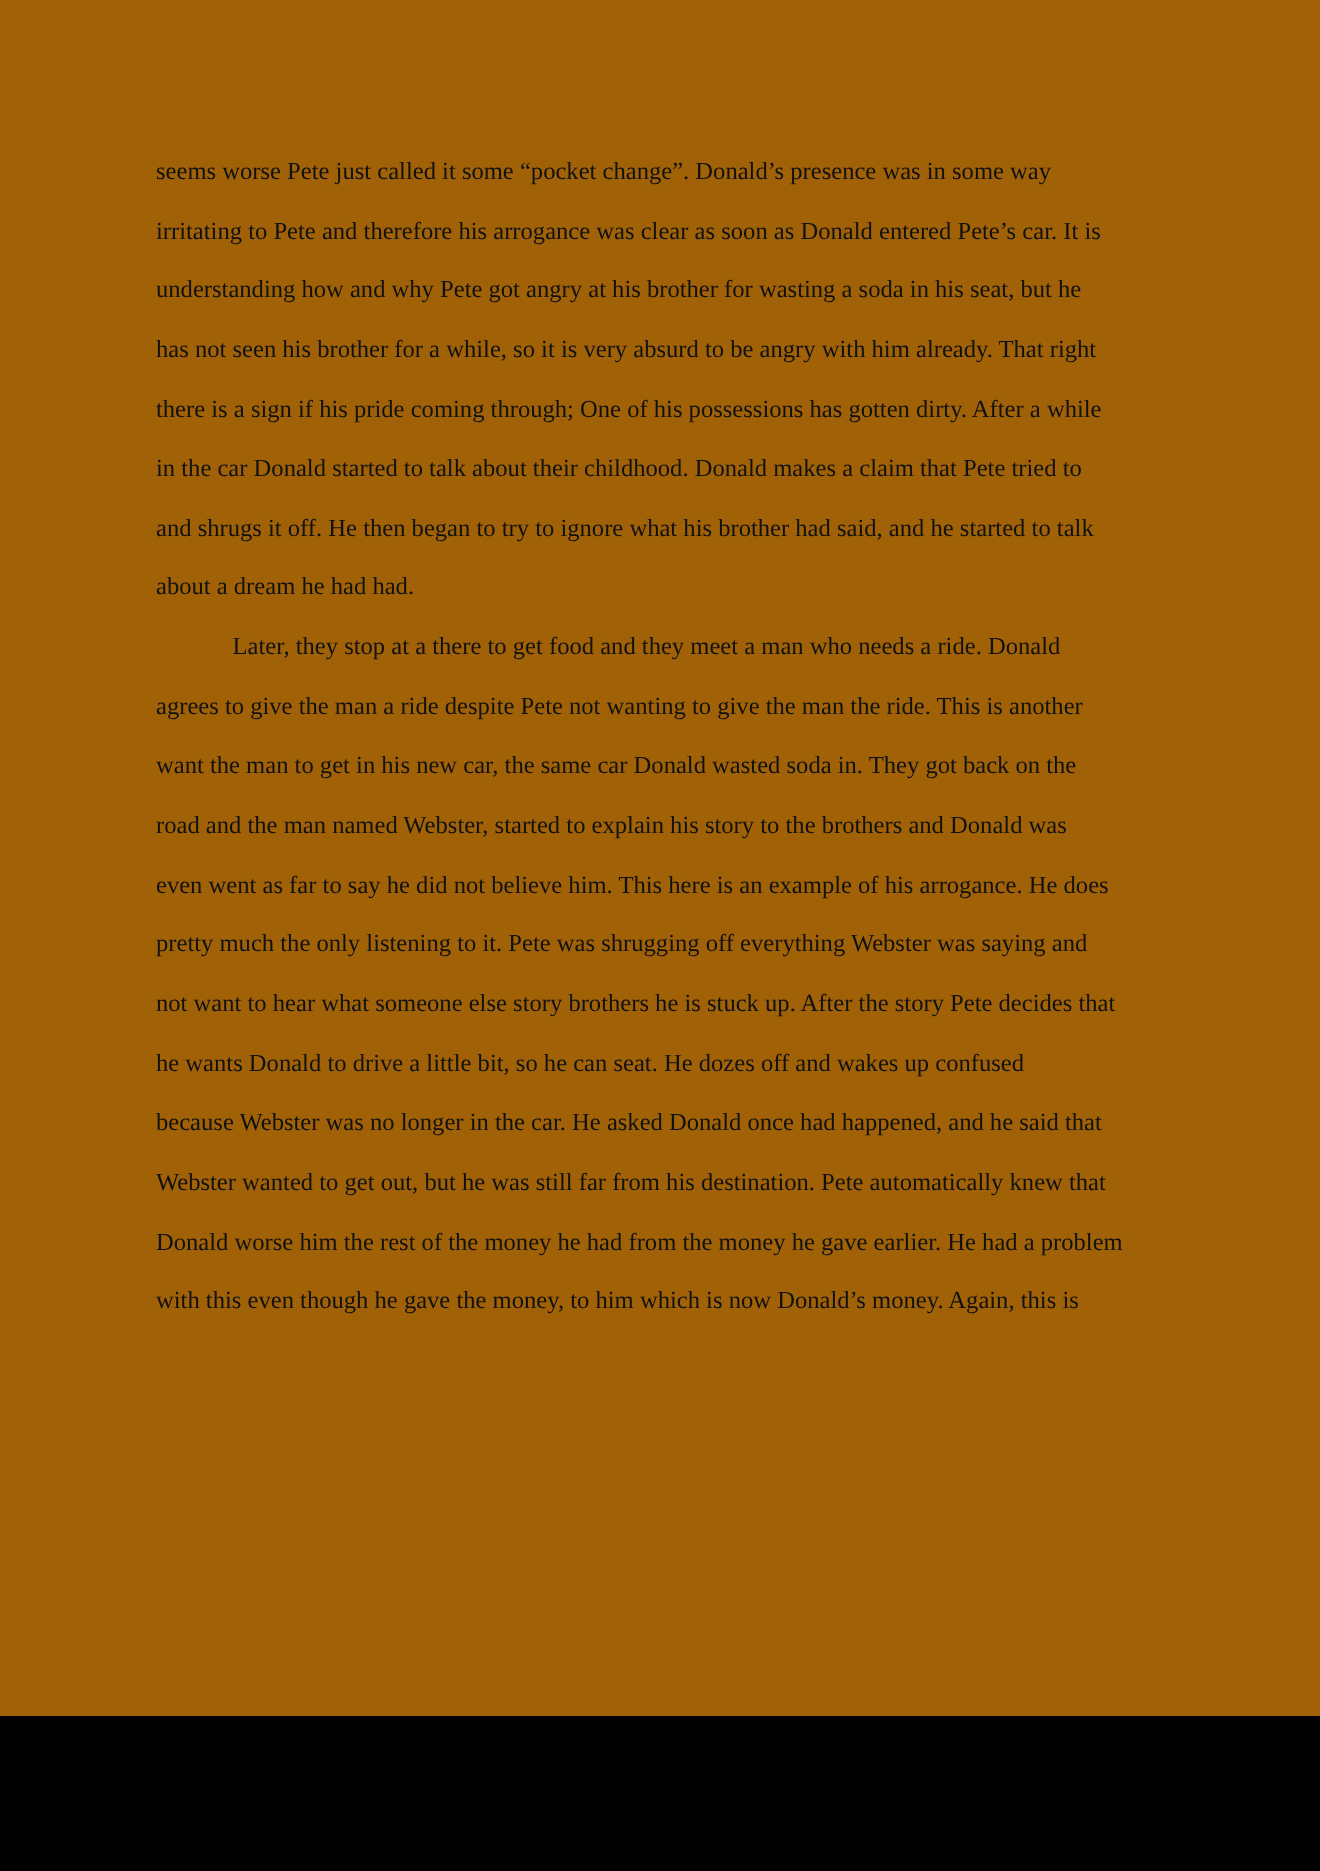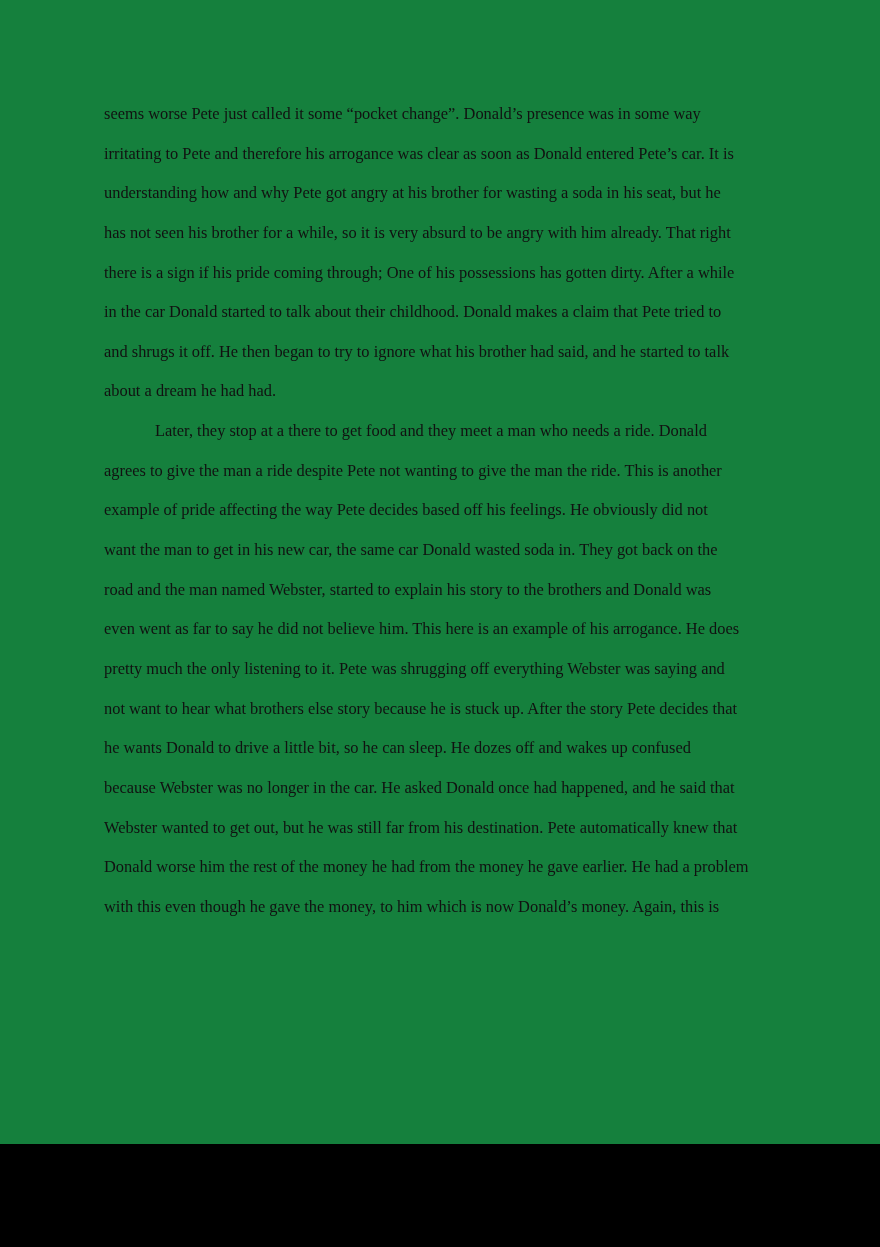--- a/index.html
+++ b/index.html
@@ -12,21 +12,21 @@
       height: 1247px;
       position: relative;
       overflow: hidden;
     }
     .page {
       position: absolute;
       left: 0;
       top: 0;
       width: 880px;
       height: 1144px;
-      background: #15803d;
+      background: #a16207;
     }
     .bottom-bar {
       position: absolute;
       left: 0;
       top: 1144px;
       width: 880px;
       height: 103px;
       background: #000000;
     }
     .text-body {
@@ -60,27 +60,26 @@
       <div class="line">has not seen his brother for a while, so it is very absurd to be angry with him already. That right</div>
       <div class="line">there is a sign if his pride coming through; One of his possessions has gotten dirty. After a while</div>
       <div class="line">in the car Donald started to talk about their childhood. Donald makes a claim that Pete tried to</div>
       <div class="line">and shrugs it off. He then began to try to ignore what his brother had said, and he started to talk</div>
       <div class="line">about a dream he had had.</div>
     </div>
 
     <div class="paragraph">
       <div class="line indent">Later, they stop at a there to get food and they meet a man who needs a ride. Donald</div>
       <div class="line">agrees to give the man a ride despite Pete not wanting to give the man the ride. This is another</div>
-      <div class="line">example of pride affecting the way Pete decides based off his feelings. He obviously did not</div>
       <div class="line">want the man to get in his new car, the same car Donald wasted soda in. They got back on the</div>
       <div class="line">road and the man named Webster, started to explain his story to the brothers and Donald was</div>
       <div class="line">even went as far to say he did not believe him. This here is an example of his arrogance. He does</div>
       <div class="line">pretty much the only listening to it. Pete was shrugging off everything Webster was saying and</div>
-      <div class="line">not want to hear what brothers else story because he is stuck up. After the story Pete decides that</div>
-      <div class="line">he wants Donald to drive a little bit, so he can sleep. He dozes off and wakes up confused</div>
+      <div class="line">not want to hear what someone else story brothers he is stuck up. After the story Pete decides that</div>
+      <div class="line">he wants Donald to drive a little bit, so he can seat. He dozes off and wakes up confused</div>
       <div class="line">because Webster was no longer in the car. He asked Donald once had happened, and he said that</div>
       <div class="line">Webster wanted to get out, but he was still far from his destination. Pete automatically knew that</div>
       <div class="line">Donald worse him the rest of the money he had from the money he gave earlier. He had a problem</div>
       <div class="line">with this even though he gave the money, to him which is now Donald’s money. Again, this is</div>
     </div>
 
   </div>
 </div>
 
 <div class="bottom-bar"></div>

